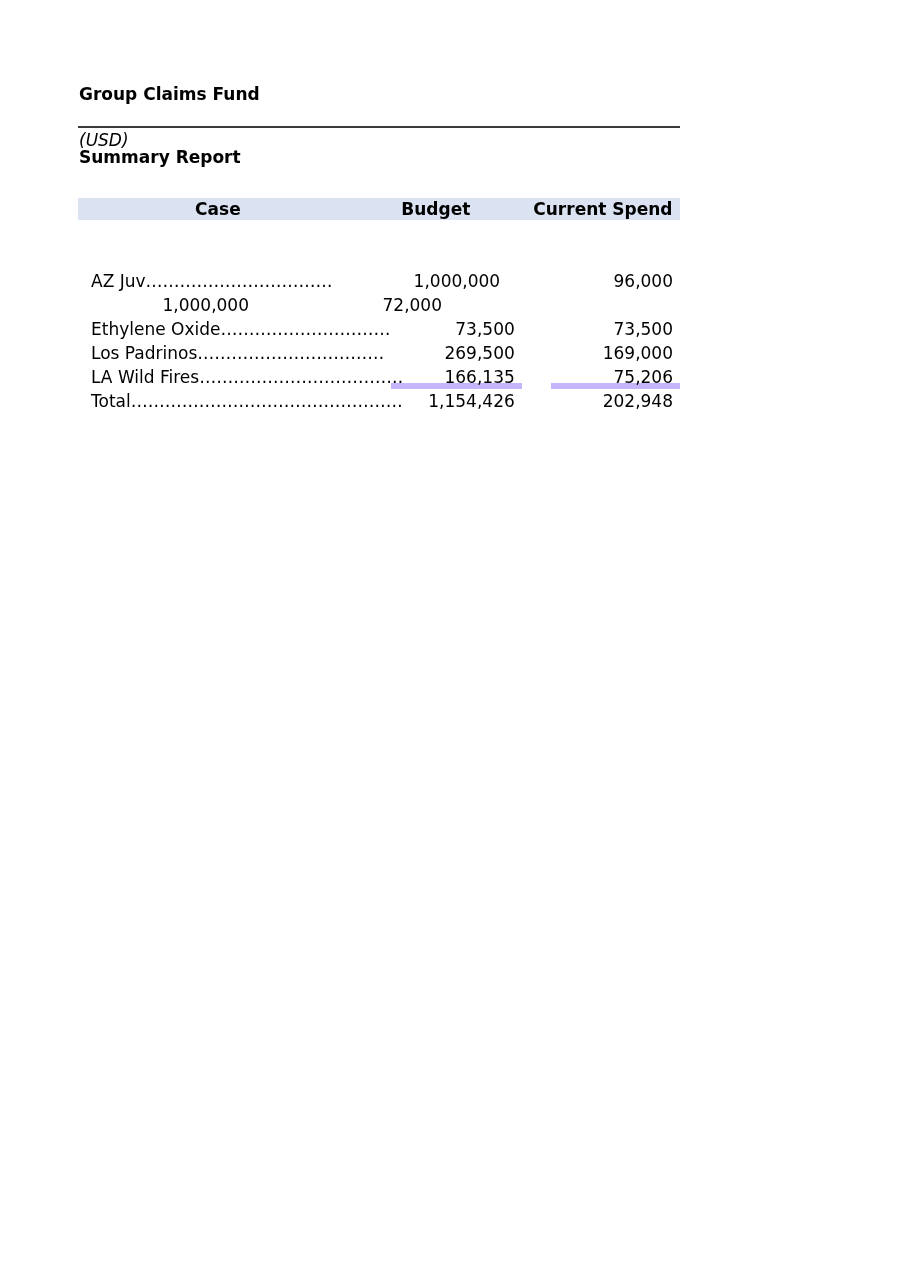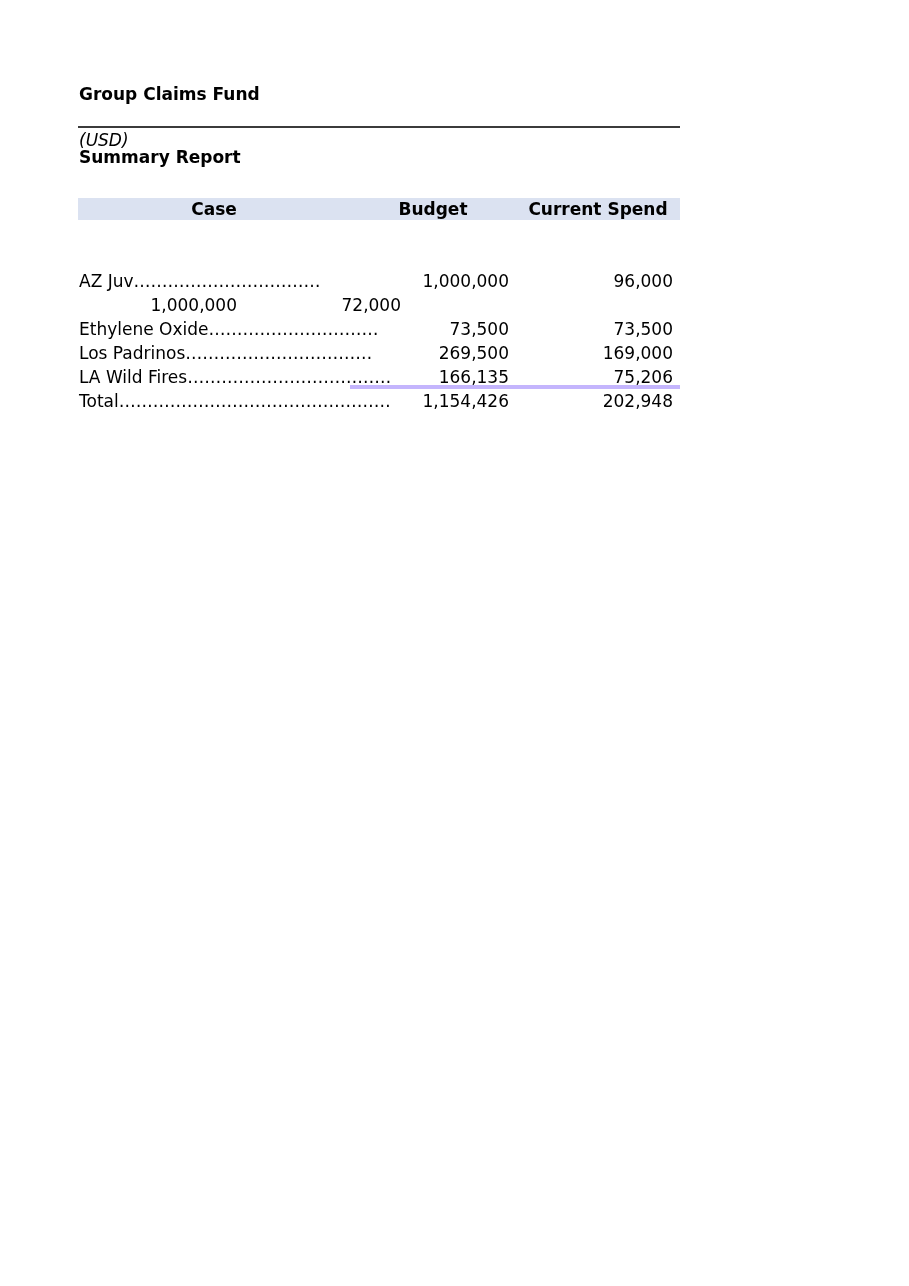--- a/index.html
+++ b/index.html
@@ -67,42 +67,44 @@
     position: absolute;
     left: 78px;
     top: 269px;
     width: 602px;
     font-size: 17px;
   }
   .row {
     display: flex;
     height: 24px;
     line-height: 24px;
+    gap: 17px;
   }
   .cell, .th {
     box-sizing: border-box;
+    margin-left: 12px;
   }
   .c1 { width: 272px; }
   .c2 { width: 166px; }
   .c3 { width: 164px; }
   .th.c1, .th.c2, .th.c3 { text-align: center; }
   .cell.c1 {
     text-align: left;
     white-space: nowrap;
     overflow: visible;
     padding-left: 1px;
   }
   .cell.c2, .cell.c3 {
     text-align: right;
     padding-right: 7px;
     white-space: nowrap;
   }
   .row.rule-under .c2,
   .row.rule-under .c3 {
-    border-bottom: 4px solid #c4b5fd;
+    border-bottom: 6px solid #c4b5fd;
   }
 </style>
 </head>
 <body>
 
 <div class="page">
 
   <div class="title-line1">Group Claims Fund</div>
   <div class="title-line2">Summary Report</div>
   <div class="title-rule"></div>

